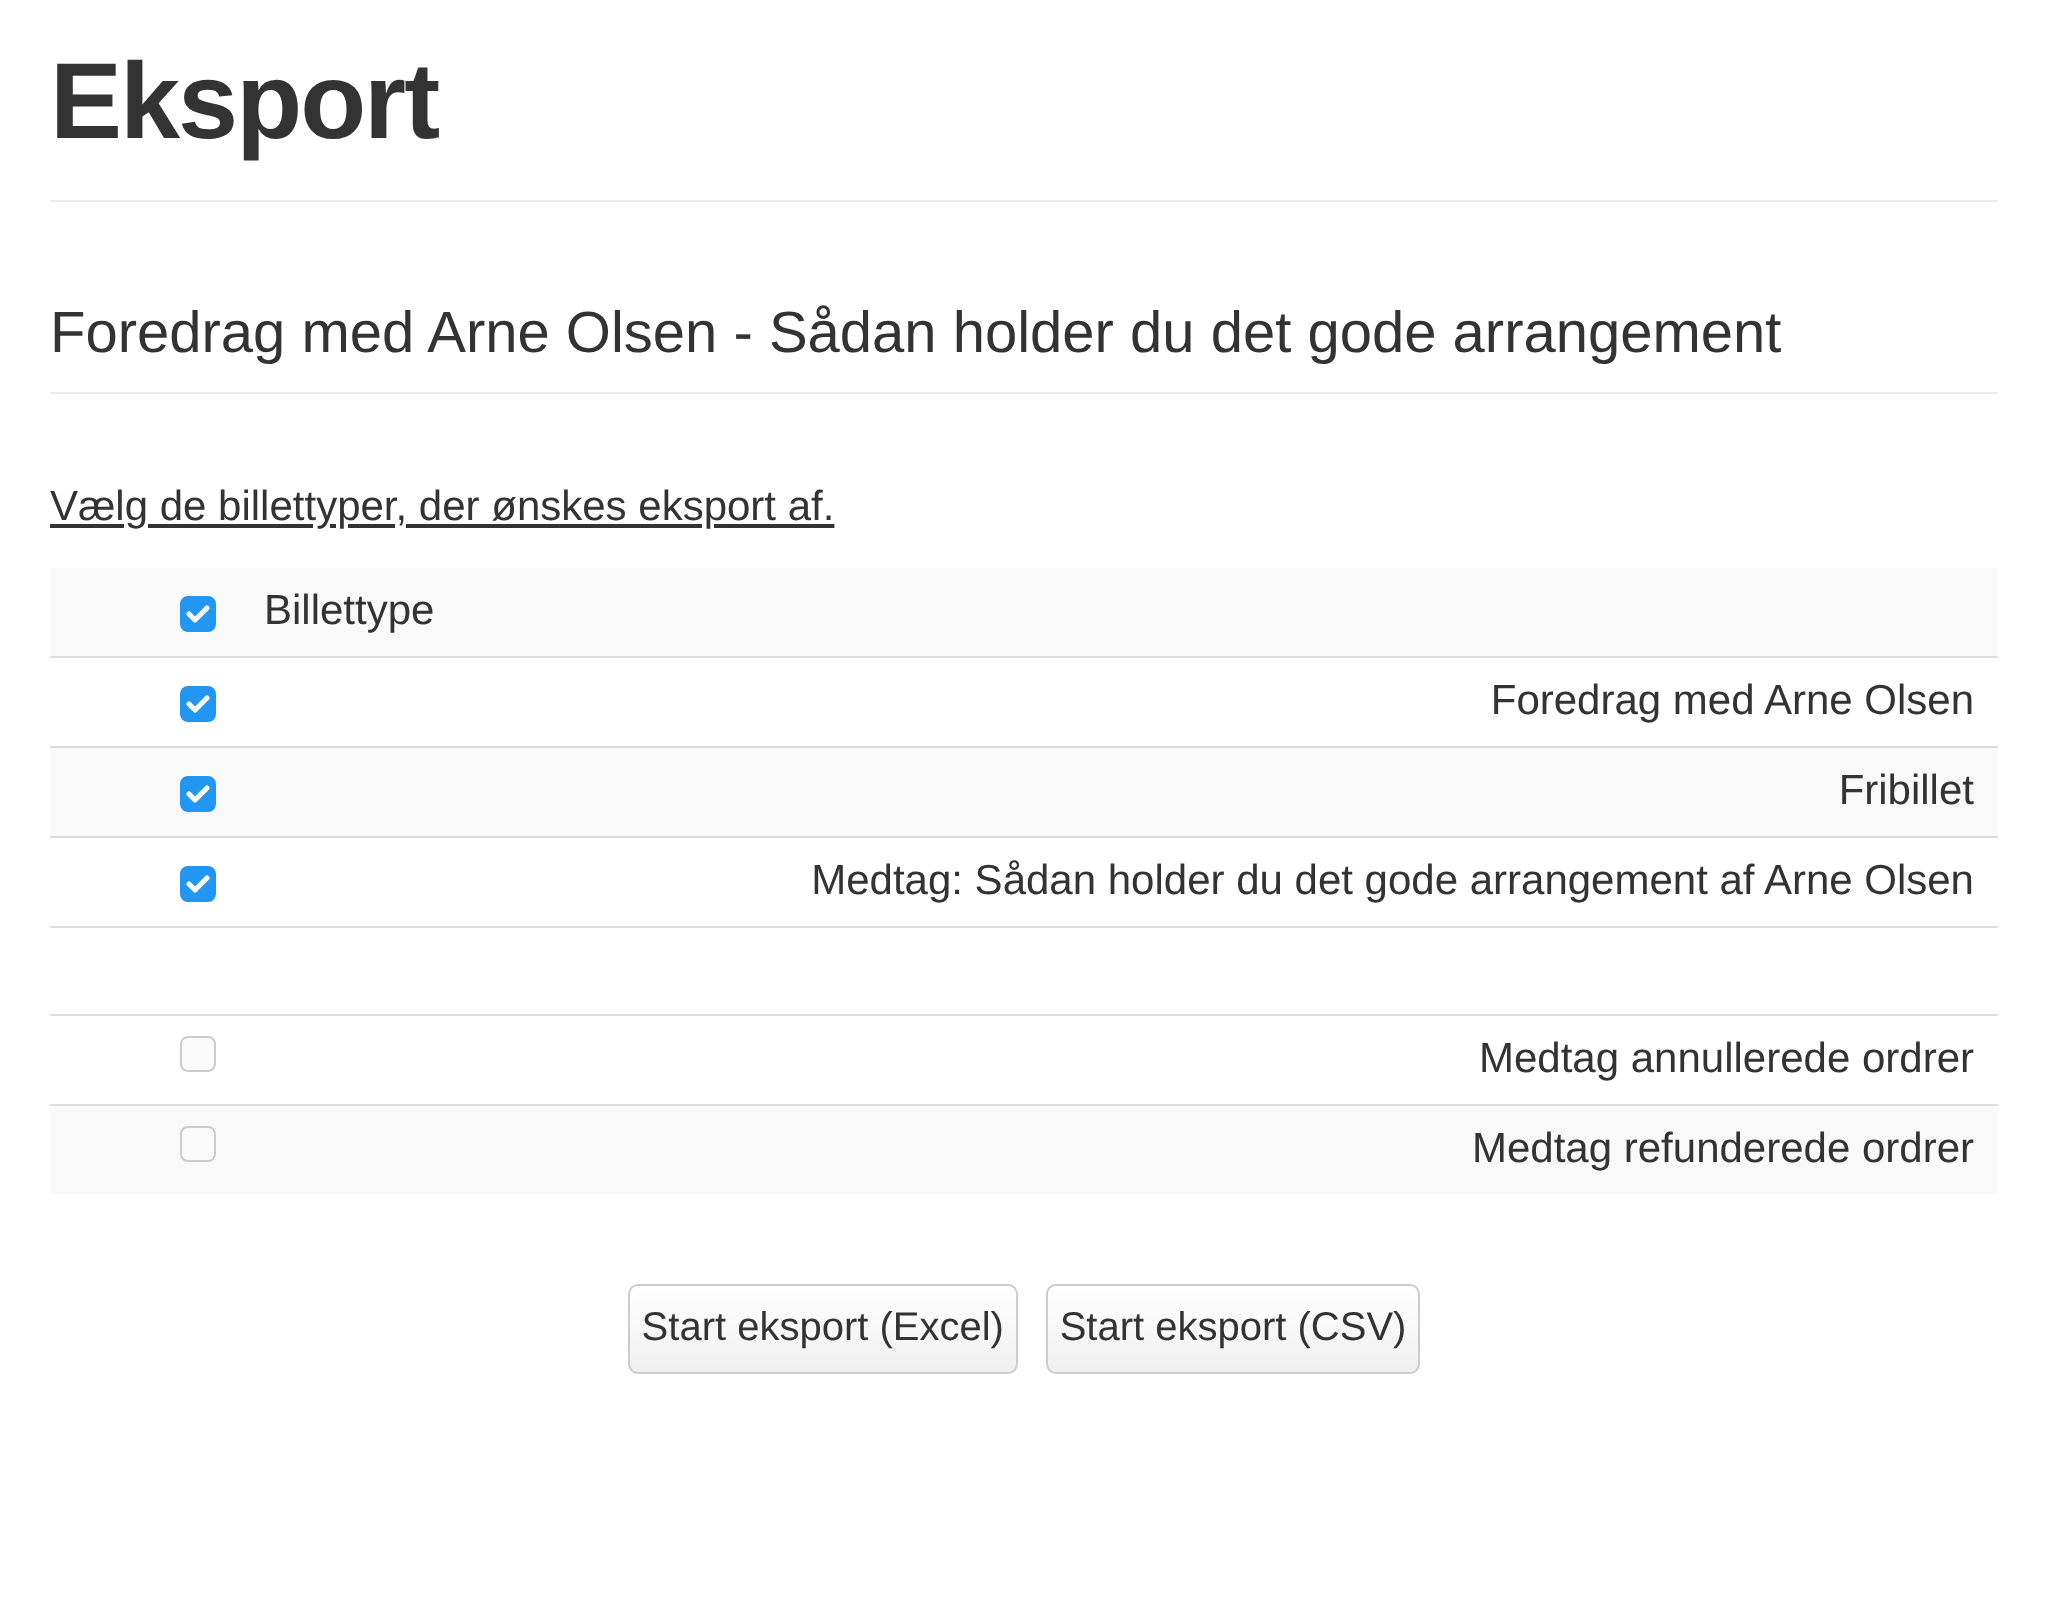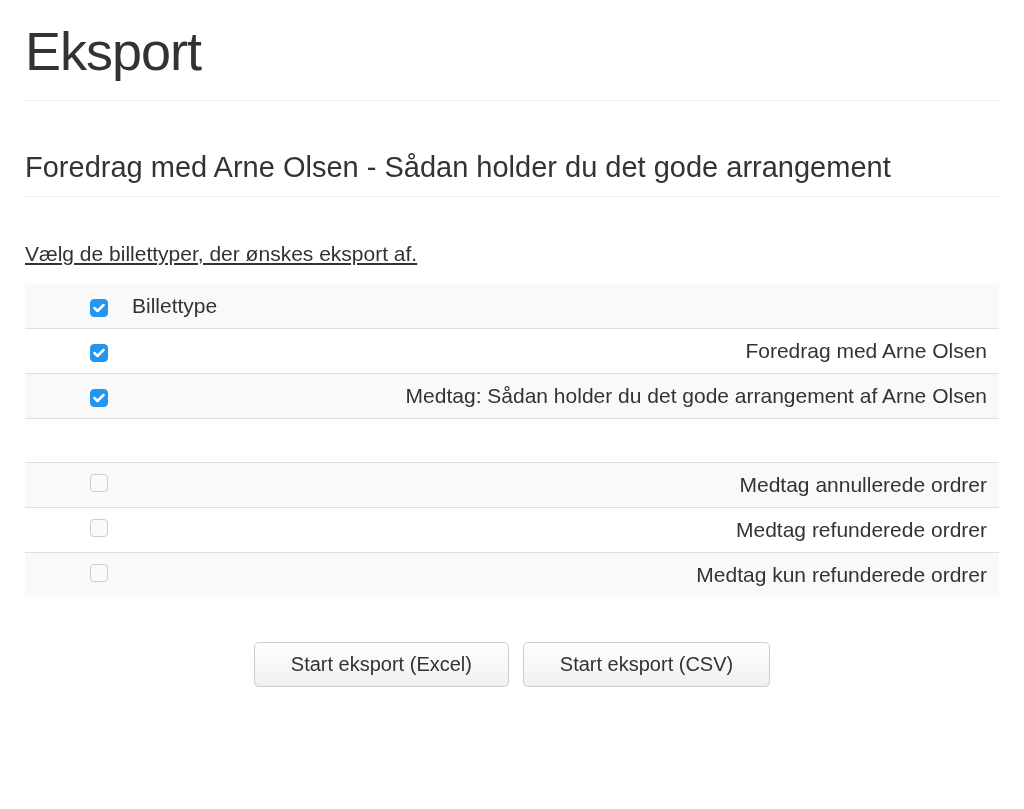--- a/index.html
+++ b/index.html
@@ -9,21 +9,21 @@
     }
     body {
       font-family: "Helvetica Neue", Helvetica, Arial, sans-serif;
       font-size: 21px;
       color: #333;
       background: #fff;
       padding: 20px 25px;
     }
     h1 {
       font-size: 54px;
-      font-weight: normal;
+      font-weight: bold;
       margin-bottom: 18px;
       letter-spacing: -1px;
     }
     hr.thin {
       border: none;
       border-top: 1px solid #eee;
       margin: 0 0 50px 0;
     }
     h2 {
       font-size: 29px;
@@ -90,21 +90,21 @@
     }
     .checkbox.checked svg {
       stroke: #fff;
     }
     .button-row {
       text-align: center;
       padding-top: 10px;
     }
     button.btn {
       font-size: 20px;
-      padding: 10px 36px;
+      padding: 10px 6px;
       background: linear-gradient(#fff, #f0f0f0);
       border: 1px solid #ccc;
       border-radius: 5px;
       cursor: pointer;
       color: #333;
       margin: 0 4px;
       font-family: inherit;
     }
   </style>
 </head>
@@ -140,43 +140,47 @@
     <td>Foredrag med Arne Olsen</td>
   </tr>
   <tr>
     <td class="check-cell">
       <span class="checkbox checked">
         <svg width="12" height="10" viewBox="0 0 12 10" fill="none" stroke-width="2.5" stroke-linecap="round" stroke-linejoin="round">
               <polyline points="1.5,5 4.5,8 10.5,2"></polyline>
             </svg>
       </span>
     </td>
+    <td>Fribillet</td>
+  </tr>
+  <tr>
+    <td class="check-cell">
+      <span class="checkbox checked">
+        <svg width="12" height="10" viewBox="0 0 12 10" fill="none" stroke-width="2.5" stroke-linecap="round" stroke-linejoin="round">
+              <polyline points="1.5,5 4.5,8 10.5,2"></polyline>
+            </svg>
+      </span>
+    </td>
     <td>Medtag: Sådan holder du det gode arrangement af Arne Olsen</td>
   </tr>
   <tr class="spacer-row">
     <td class="check-cell"></td>
     <td></td>
   </tr>
   <tr>
     <td class="check-cell">
       <span class="checkbox unchecked"></span>
     </td>
     <td>Medtag annullerede ordrer</td>
   </tr>
   <tr>
     <td class="check-cell">
       <span class="checkbox unchecked"></span>
     </td>
     <td>Medtag refunderede ordrer</td>
   </tr>
-  <tr>
-    <td class="check-cell">
-      <span class="checkbox unchecked"></span>
-    </td>
-    <td>Medtag kun refunderede ordrer</td>
-  </tr>
 </tbody>
   </table>
 
 <div class="button-row">
   <button class="btn">Start eksport (Excel)</button>
   <button class="btn">Start eksport (CSV)</button>
 </div>
 
 </body></html>

